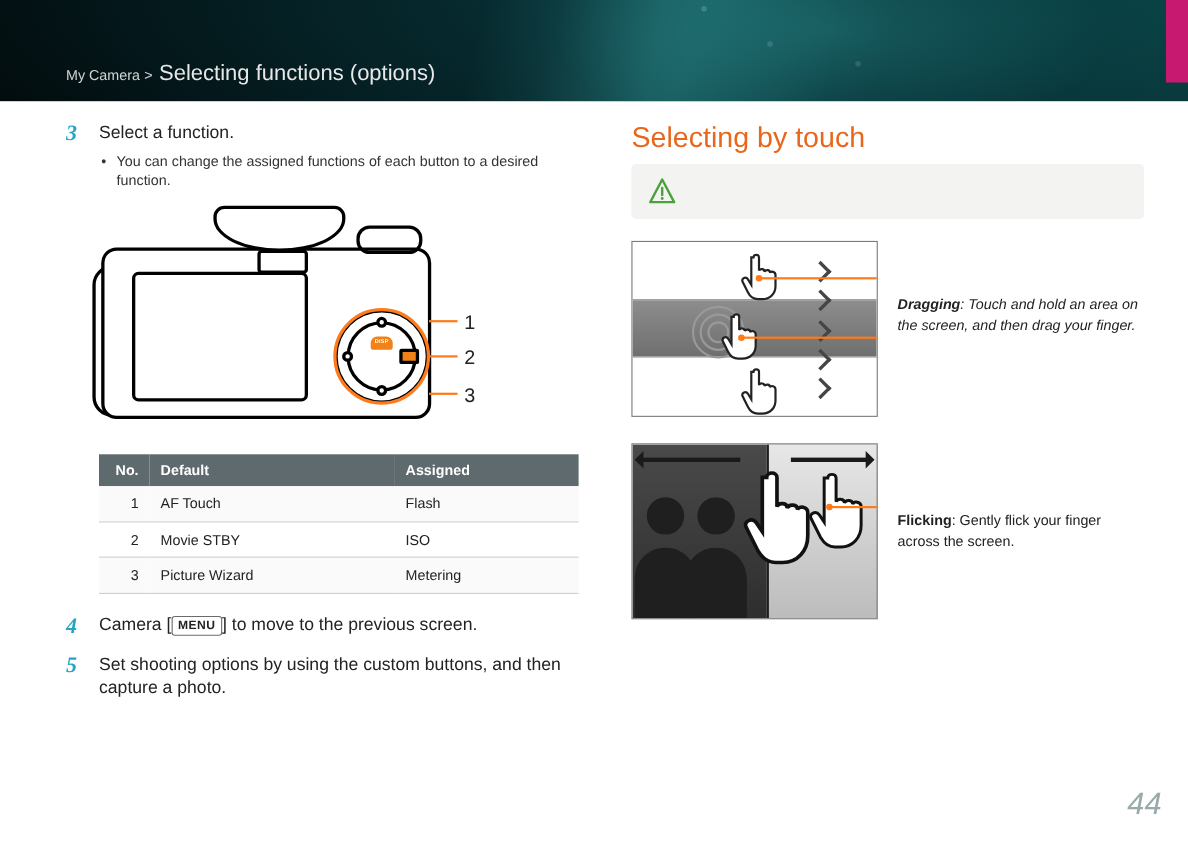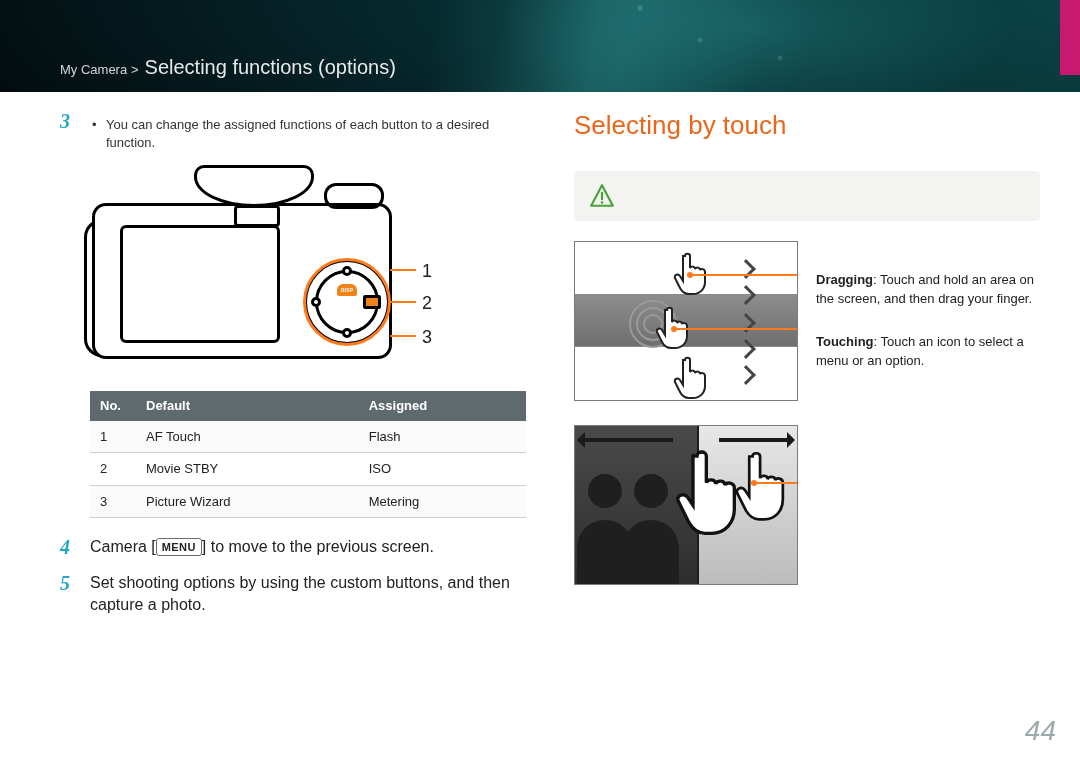--- a/index.html
+++ b/index.html
@@ -62,28 +62,28 @@
   .leader.l2{ left:306px; top:142px; width:26px;}
   .leader.l3{ left:306px; top:176px; width:26px;}
   .leader-num { position:absolute; left:338px; font-size:18px; }
   .leader-num.n1{ top:100px;} .leader-num.n2{ top:132px;} .leader-num.n3{ top:166px;}
   .disp-badge{ position:absolute; left:50%; top:22px; transform:translateX(-50%); width:20px; height:12px; background:#f08217; border-radius:6px 6px 2px 2px; display:flex; align-items:center; justify-content:center;}
   .disp-badge span{ font-size:5px; color:#fff; font-weight:700; letter-spacing:.2px;}
 
   
   table.func { width:100%; border-collapse:collapse; font-size:13px; }
   table.func th { background:#5f6a6e; color:#fff; font-weight:600; text-align:left; padding:6px 10px; }
-  table.func th:first-child, table.func td:first-child { width:46px; text-align:left; }
+  table.func th:first-child, table.func td:first-child { width:46px; text-align:right; }
   table.func td { padding:7px 10px; border-bottom:1px solid #cfcfcf; }
   table.func tr:nth-child(odd) td { background:#fafafa; }
 
   .menu-pill { display:inline-block; border:1px solid #6b6b6b; border-radius:3px; padding:0 5px; font-size:11px; font-weight:700; letter-spacing:.4px; line-height:16px; vertical-align:1px;}
 
   
-  h2.sec-title { color:#e8671b; font-weight:400; font-size:26px; margin-bottom:30px; }
+  h2.sec-title { color:#e8671b; font-weight:400; font-size:26px; margin-bottom:8px; }
   .info-box { display:flex; gap:12px; background:#f3f3f1; border-radius:4px; padding:12px 14px; margin-bottom:20px; align-items:flex-start;}
   .info-icon { width:28px; flex:none; display:flex; align-items:center; justify-content:center;}
   .info-icon svg { width:26px; height:26px; }
   .info-text { font-size:12.5px; line-height:1.4; color:#333;}
 
   .gesture-row { display:flex; gap:18px; margin-bottom:24px; align-items:center; }
   .gesture-fig { width:224px; height:160px; border:1px solid #7a7a7a; background:#fff; position:relative; flex:none; overflow:hidden;}
   .gesture-desc { font-size:13px; line-height:1.45; }
   .gesture-desc b{ font-weight:700; }
 
@@ -127,20 +127,21 @@
     <span class="crumb-main">Selecting functions (options)</span>
   </div>
 
   <div class="cols">
 
     <div class="col">
 
       <div class="step">
         <div class="num">3</div>
         <div class="body">
+          <div>Select a function.</div>
           <ul class="bullets">
             <li>You can change the assigned functions of each button to a desired function.</li>
           </ul>
 
           <div class="camera-wrap">
             <div class="cam-grip"></div>
             <div class="cam-body"></div>
             <div class="cam-prism"></div>
             <div class="cam-viewfinder"></div>
             <div class="cam-dial-small"></div>
@@ -249,25 +250,22 @@
                 <path d="M14 6c0-3 5-3 5 0v12c1-2 5-2 5 1 1-2 5-2 5 1 1-2 5-1 5 2v10c0 7-5 12-12 12H18c-4 0-7-2-9-6l-5-10c-1-3 3-5 5-2l3 5V6z" fill="#fff" stroke="#222" stroke-width="2"></path>
               </svg>
           </span>
 
           <span class="ldr-dot" style="left:112px; top:30px;"></span>
           <span class="ldr" style="left:115px; top:32px; width:108px;"></span>
           <span class="ldr-dot" style="left:96px; top:84px;"></span>
           <span class="ldr" style="left:99px; top:86px; width:124px;"></span>
         </div>
         <div class="gesture-desc">
-          <div style="margin-bottom:24px;">
+          <div style="margin-bottom:24px;font-style:italic;">
             <b>Dragging</b><span>: Touch and hold an area on the screen, and then drag your finger.</span>
-          </div>
-          <div>
-            <b>Touching</b><span>: Touch an icon to select a menu or an option.</span>
           </div>
         </div>
       </div>
 
       <div class="gesture-row">
         <div class="gesture-fig">
           <div class="flick-bg"></div>
           <div class="flick-light"></div>
           <div class="flick-border"></div>
           <span class="silh s1">
@@ -288,19 +286,22 @@
               </svg>
           </span>
           <span class="big-hand" style="left:158px; top:24px; width:52px;">
             <svg viewBox="0 0 48 72">
                 <path d="M18 6c0-4 7-4 7 0v20c1-3 7-3 7 1 1-3 7-3 7 1 1-3 7-2 7 2v16c0 10-7 18-17 18H24c-5 0-9-3-12-8L4 40c-2-4 4-7 7-3l4 6V6z" fill="#fff" stroke="#111" stroke-width="2.5"></path>
               </svg>
           </span>
           <span class="ldr-dot" style="left:176px; top:54px;"></span>
           <span class="ldr" style="left:179px; top:56px; width:44px;"></span>
         </div>
+        <div class="gesture-desc">
+          <b>Flicking</b><span>: Gently flick your finger across the screen.</span>
+        </div>
       </div>
 
     </div>
   </div>
 
   <div class="page-number">44</div>
 </div>
 
 </body></html>

